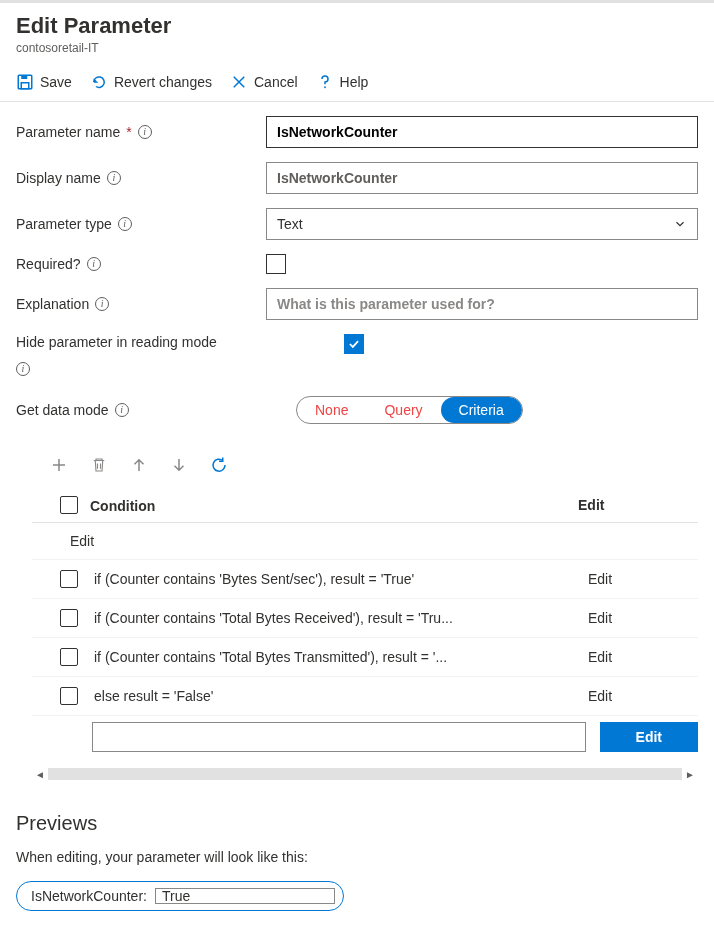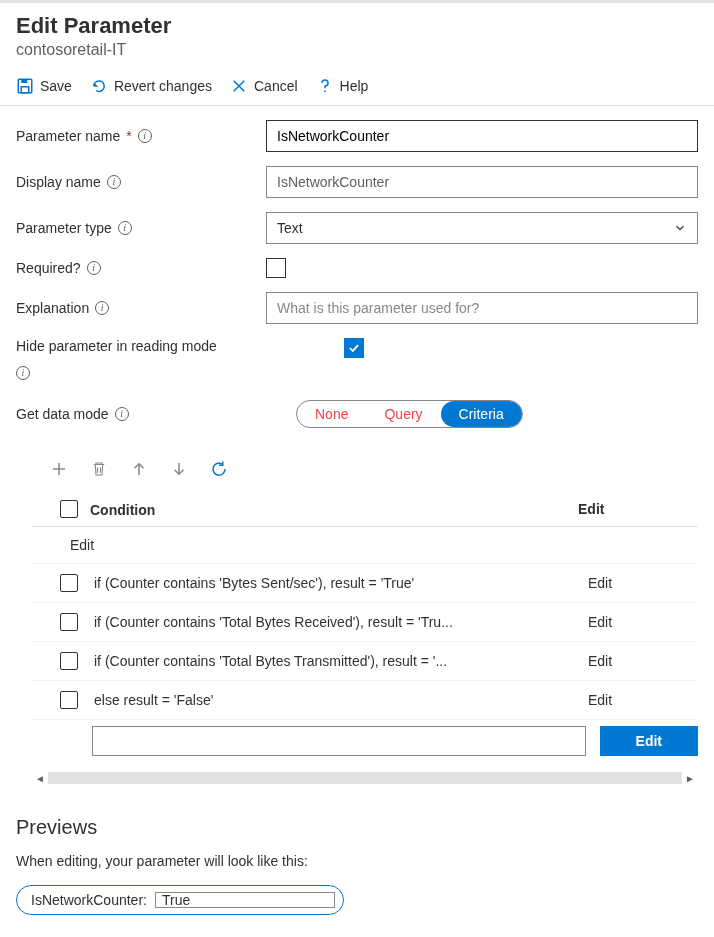--- a/index.html
+++ b/index.html
@@ -19,21 +19,21 @@
     padding: 10px 16px 6px 16px;
     border-top: 3px solid #e1e1e1;
   }
   .header h1 {
     margin: 0;
     font-size: 22px;
     font-weight: 600;
     color: #323130;
   }
   .header .subtitle {
-    font-size: 16px;
+    font-size: 12px;
     color: #605e5c;
     margin-top: 2px;
   }
   .toolbar {
     display: flex;
     gap: 18px;
     padding: 12px 16px 10px 16px;
     border-bottom: 1px solid #e1e1e1;
     align-items: center;
   }
@@ -79,20 +79,21 @@
     font-style: italic;
     font-family: Georgia, serif;
   }
   .form-input {
     flex: 1;
     height: 32px;
     border: 1px solid #323130;
     padding: 0 10px;
     font-size: 14px;
     outline: none;
+    font-weight: bold;
   }
   .form-input.light { border: 1px solid #8a8886; color: #605e5c; }
   .form-input::placeholder { color: #8a8886; }
   .form-select {
     flex: 1;
     height: 32px;
     border: 1px solid #8a8886;
     padding: 0 10px;
     display: flex;
     align-items: center;

